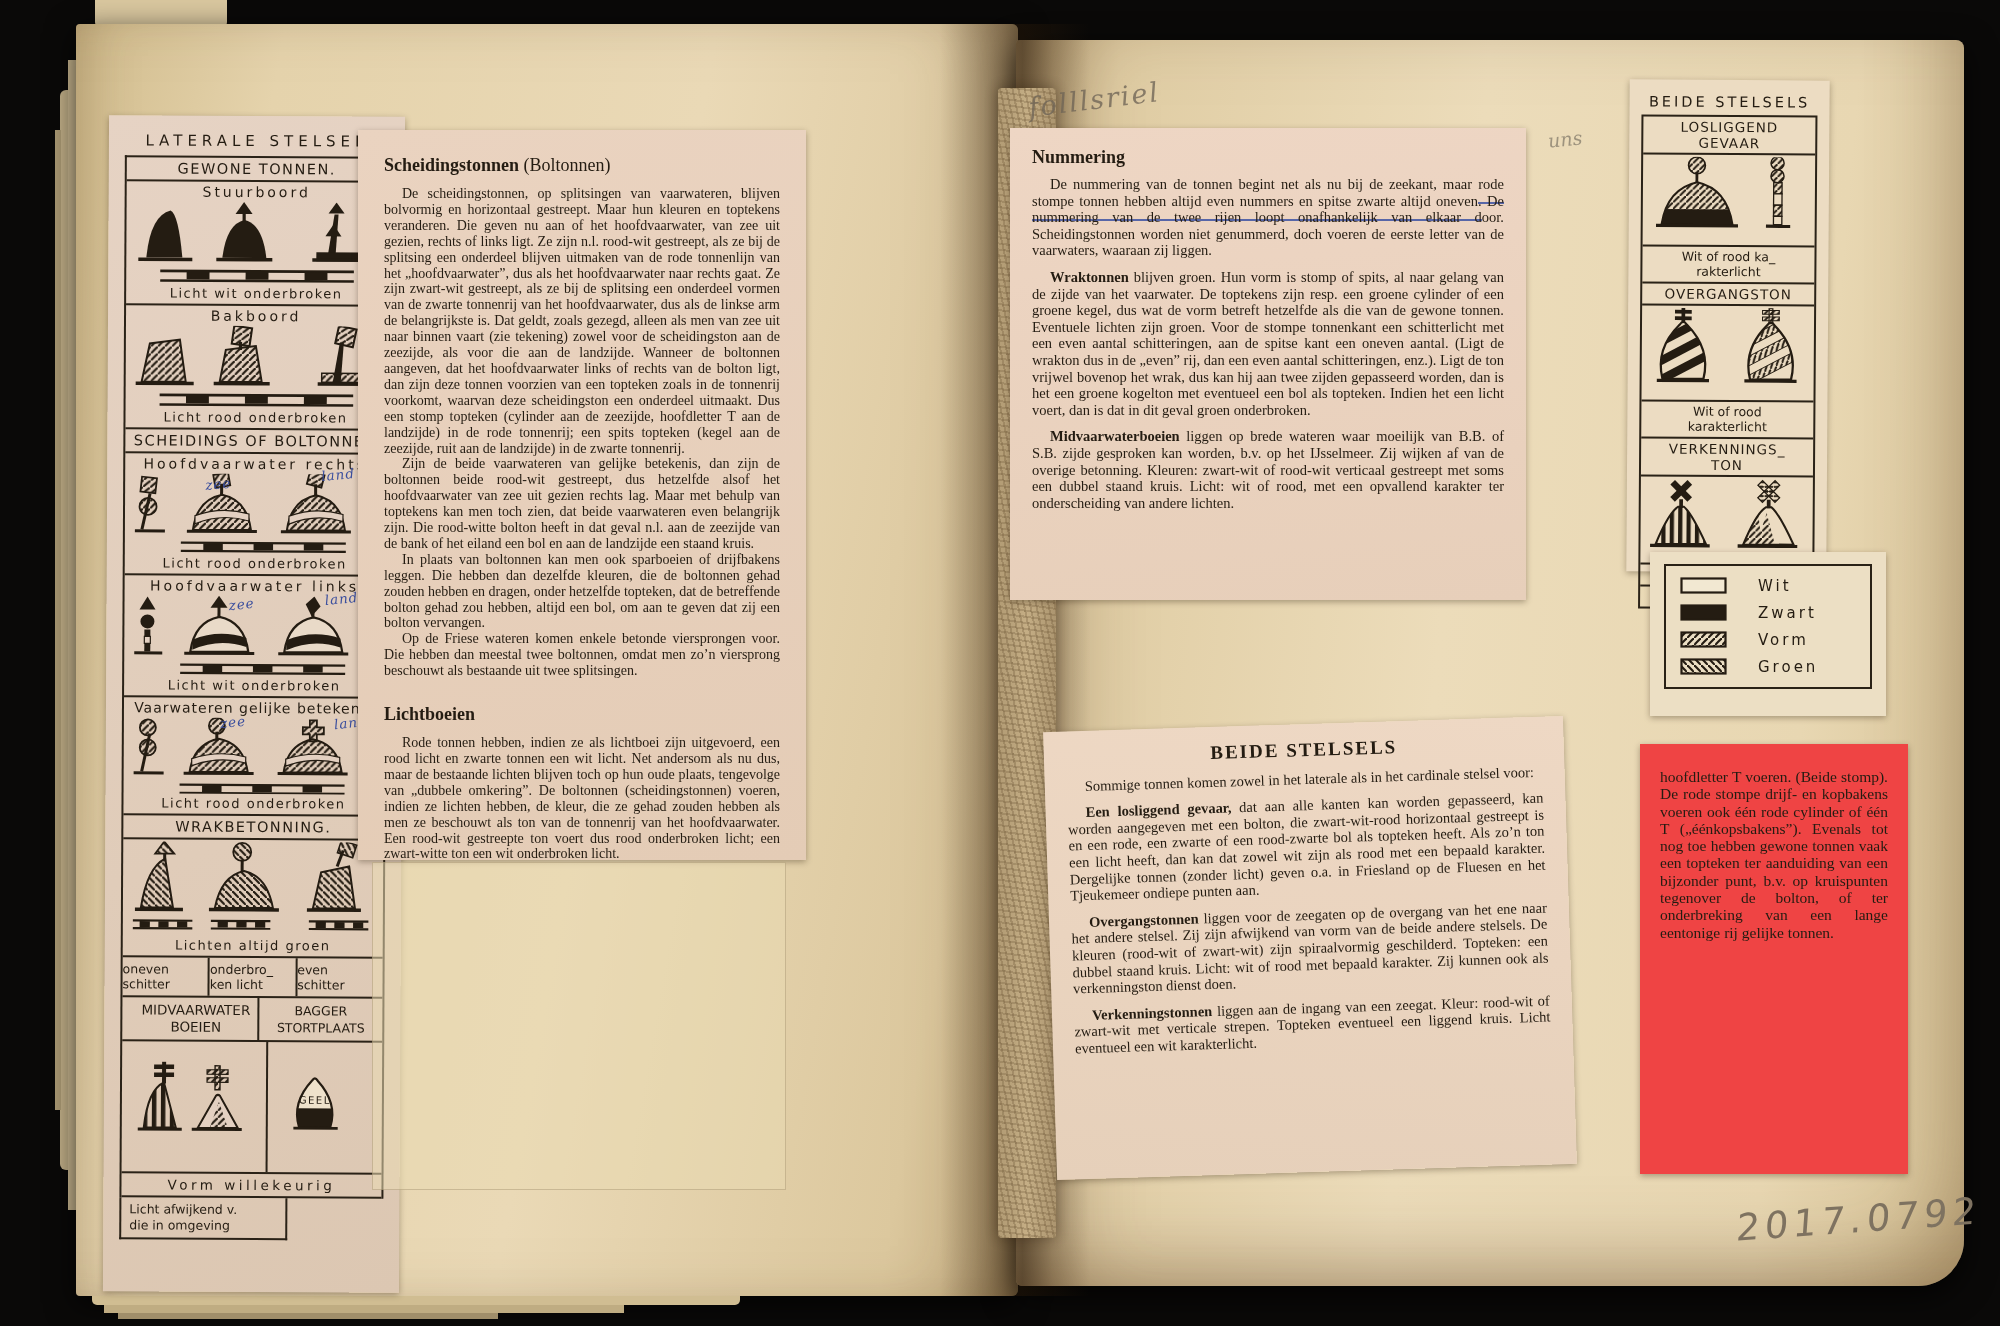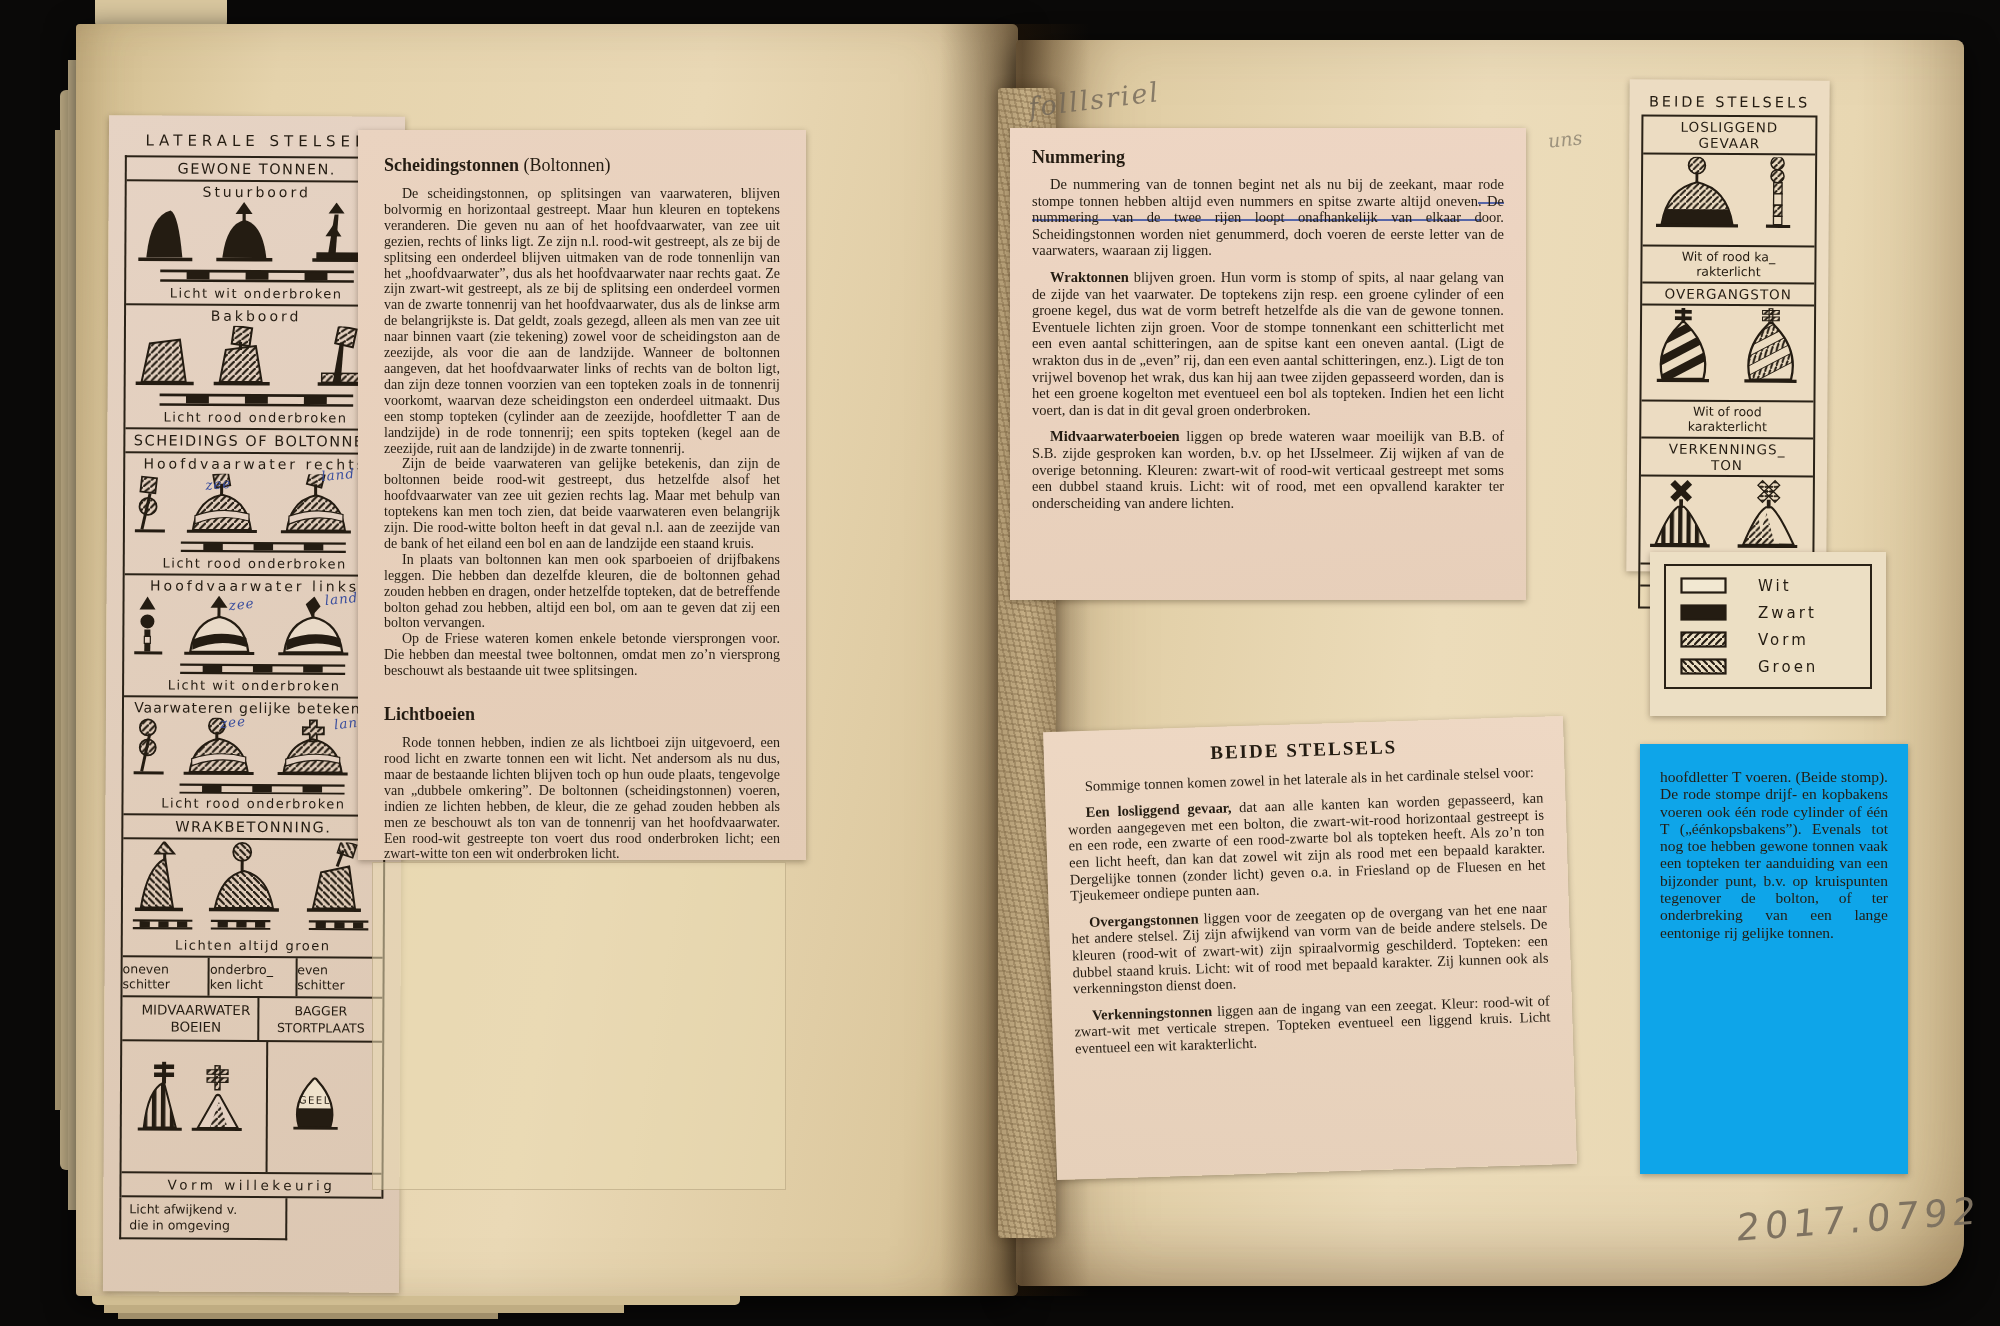--- a/index.html
+++ b/index.html
@@ -24,21 +24,21 @@
     box-shadow:0 0 14px rgba(40,25,8,.45);}
   
   .clip{position:absolute;box-shadow:0 2px 6px rgba(40,25,10,.35);}
   .clip-chart{left:106px;top:116px;width:296px;height:1176px;background:linear-gradient(160deg,#e6d3c4,#e0ccb9 60%,#dcc7b2);transform:rotate(.3deg);}
   .clip-text{left:358px;top:130px;width:440px;height:722px;overflow:hidden;background:linear-gradient(170deg,#ead3c0,#e4ccb6);}
   .blank-patch{left:372px;top:862px;width:412px;height:326px;background:rgba(233,218,178,.55);border:1px solid rgba(130,108,75,.3);box-shadow:none;}
   .clip-num{left:1010px;top:112px;width:516px;height:472px;overflow:hidden;background:linear-gradient(175deg,#eed6c4,#e7cfba);margin-top:16px;}
   .clip-beide{left:1050px;top:724px;width:520px;height:448px;overflow:hidden;transform:rotate(-1.8deg);background:linear-gradient(185deg,#eed8c4,#e6d0ba);}
   .clip-panel{left:1628px;top:80px;width:200px;height:492px;background:#ecdcc2;transform:rotate(.4deg);}
   .clip-legend{left:1650px;top:552px;width:236px;height:164px;background:#ecdfc4;}
-  .clip-col{left:1640px;top:744px;width:268px;height:430px;overflow:hidden;background:#0ea5e9;}
+  .clip-col{left:1640px;top:744px;width:268px;height:430px;overflow:hidden;background:#ef4444;}
   
   .clip-text{padding:4px;}
   .art{padding:20px 22px;font-size:14px;line-height:15.9px;text-align:justify;}
   .art-h{font-size:18px;line-height:22px;font-weight:bold;margin:0 0 10px 0;text-align:left;}
   .art-h .norm{font-weight:normal;}
   .para{margin:0;text-indent:18px;}
   .gap{margin-top:10px;}
   .art2{padding:18px 22px;font-size:14.5px;line-height:16.6px;text-align:justify;}
   .art2 .art-h{font-size:18px;margin-bottom:8px;}
   .ul-blue{border-bottom:2.5px solid rgba(45,70,160,.78);padding-bottom:10px;}

